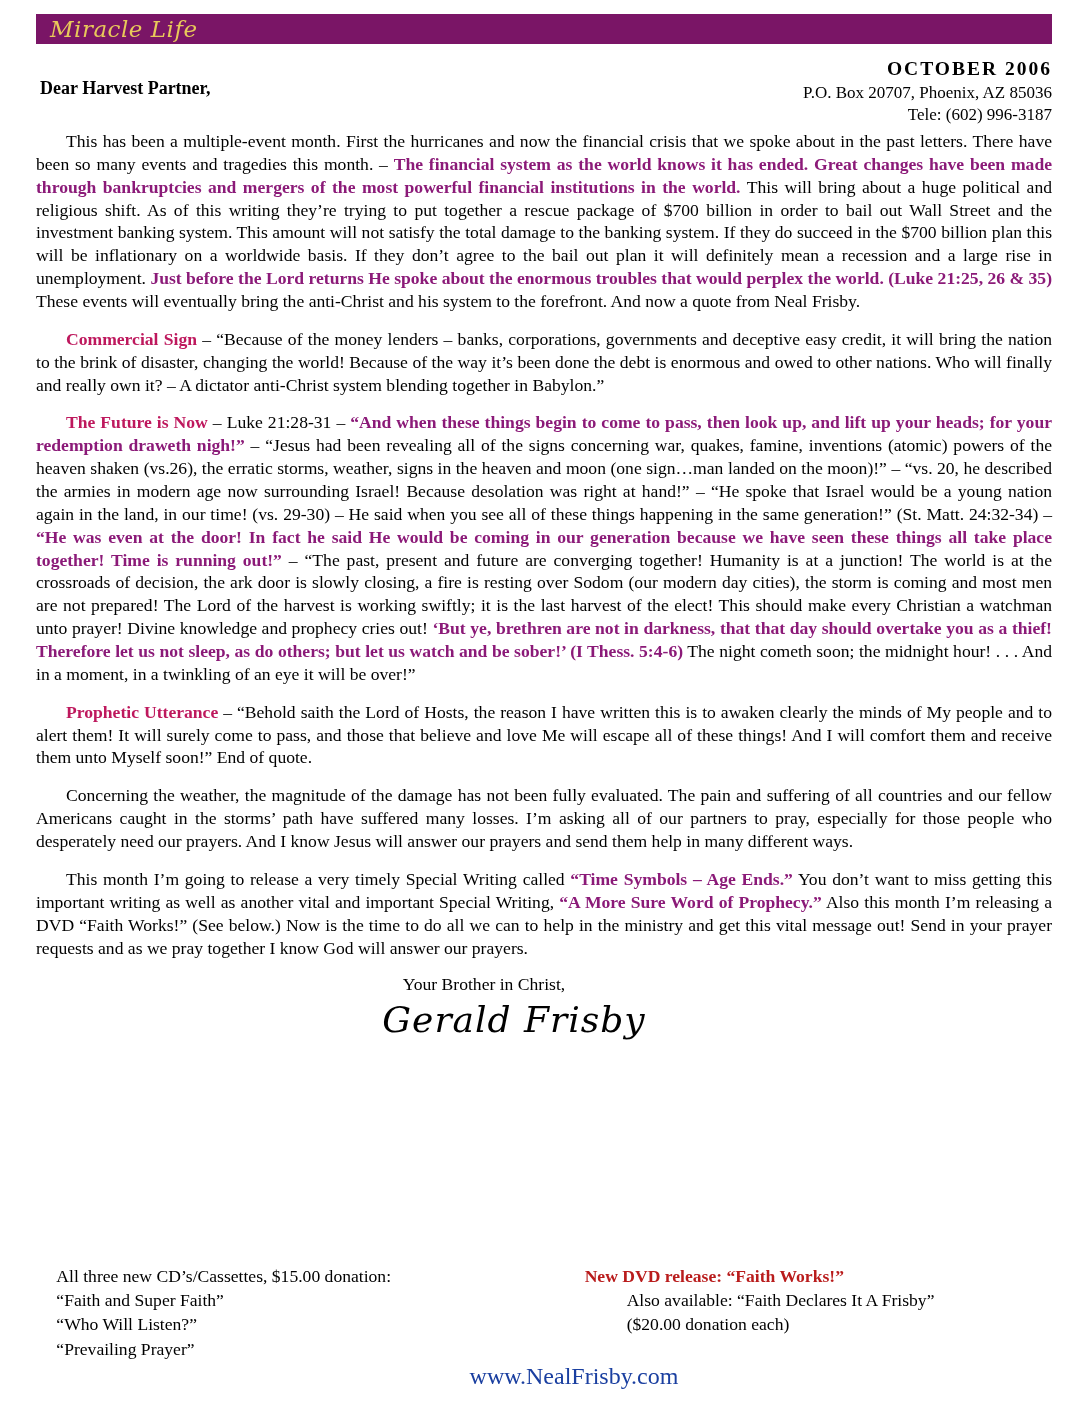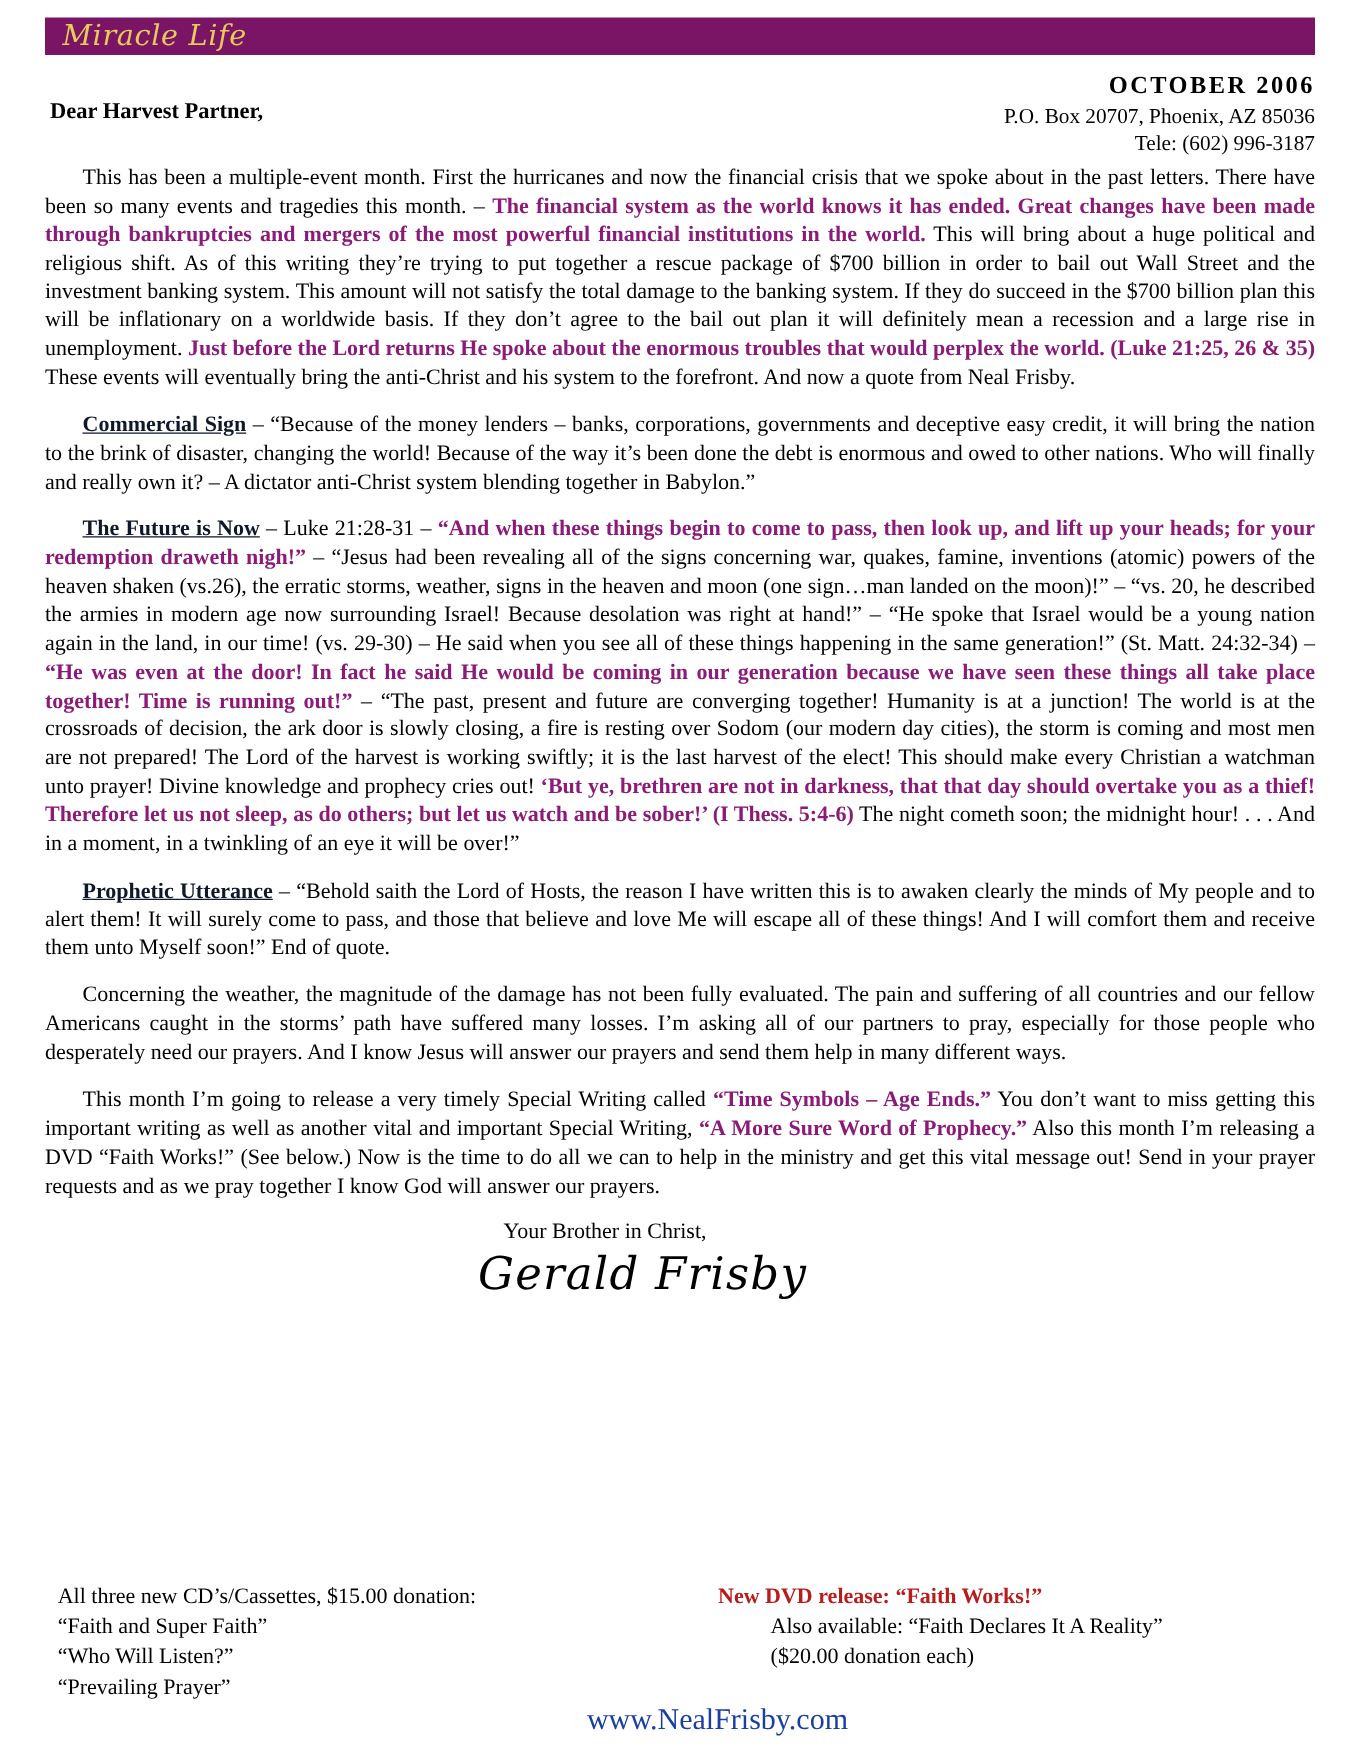--- a/index.html
+++ b/index.html
@@ -73,23 +73,22 @@
   }
   .body-text p {
     margin: 0 0 15px 0;
     text-indent: 30px;
   }
   .hl {
     color: #8b1a78;
     font-weight: bold;
   }
   .lead {
-    color: #0f172a;
+    color: #be185d;
     font-weight: bold;
-    text-decoration: underline;
   }
   .closing-line {
     text-align: center;
     font-size: 17.6px;
     margin-top: 2px;
     margin-left: -120px;
   }
   .signature {
     text-align: center;
     margin-top: 4px;
@@ -105,21 +104,21 @@
   
   .footer {
     position: absolute;
     left: 36px;
     right: 36px;
     bottom: 18px;
     font-size: 17.6px;
   }
   .footer-cols {
     display: flex;
-    justify-content: center;
+    justify-content: flex-end;
   }
   .footer-left { width: 52%; line-height: 1.38; }
   .footer-right { width: 46%; line-height: 1.38; }
   .footer-right .dvd-title {
     color: #b91c1c;
     font-weight: bold;
   }
   .footer-right .indent { padding-left: 42px; }
   .website {
     text-align: center;
@@ -169,20 +168,20 @@
   <div class="footer">
     <div class="footer-cols">
       <div class="footer-left">
         <div>All three new CD’s/Cassettes, $15.00 donation:</div>
         <div>“Faith and Super Faith”</div>
         <div>“Who Will Listen?”</div>
         <div>“Prevailing Prayer”</div>
       </div>
       <div class="footer-right">
         <div class="dvd-title">New DVD release: “Faith Works!”</div>
-        <div class="indent">Also available: “Faith Declares It A Reality”</div>
+        <div class="indent">Also available: “Faith Declares It A Frisby”</div>
         <div class="indent">($20.00 donation each)</div>
       </div>
     </div>
     <div class="website">www.NealFrisby.com</div>
   </div>
 
 </div>
 
 </body></html>

